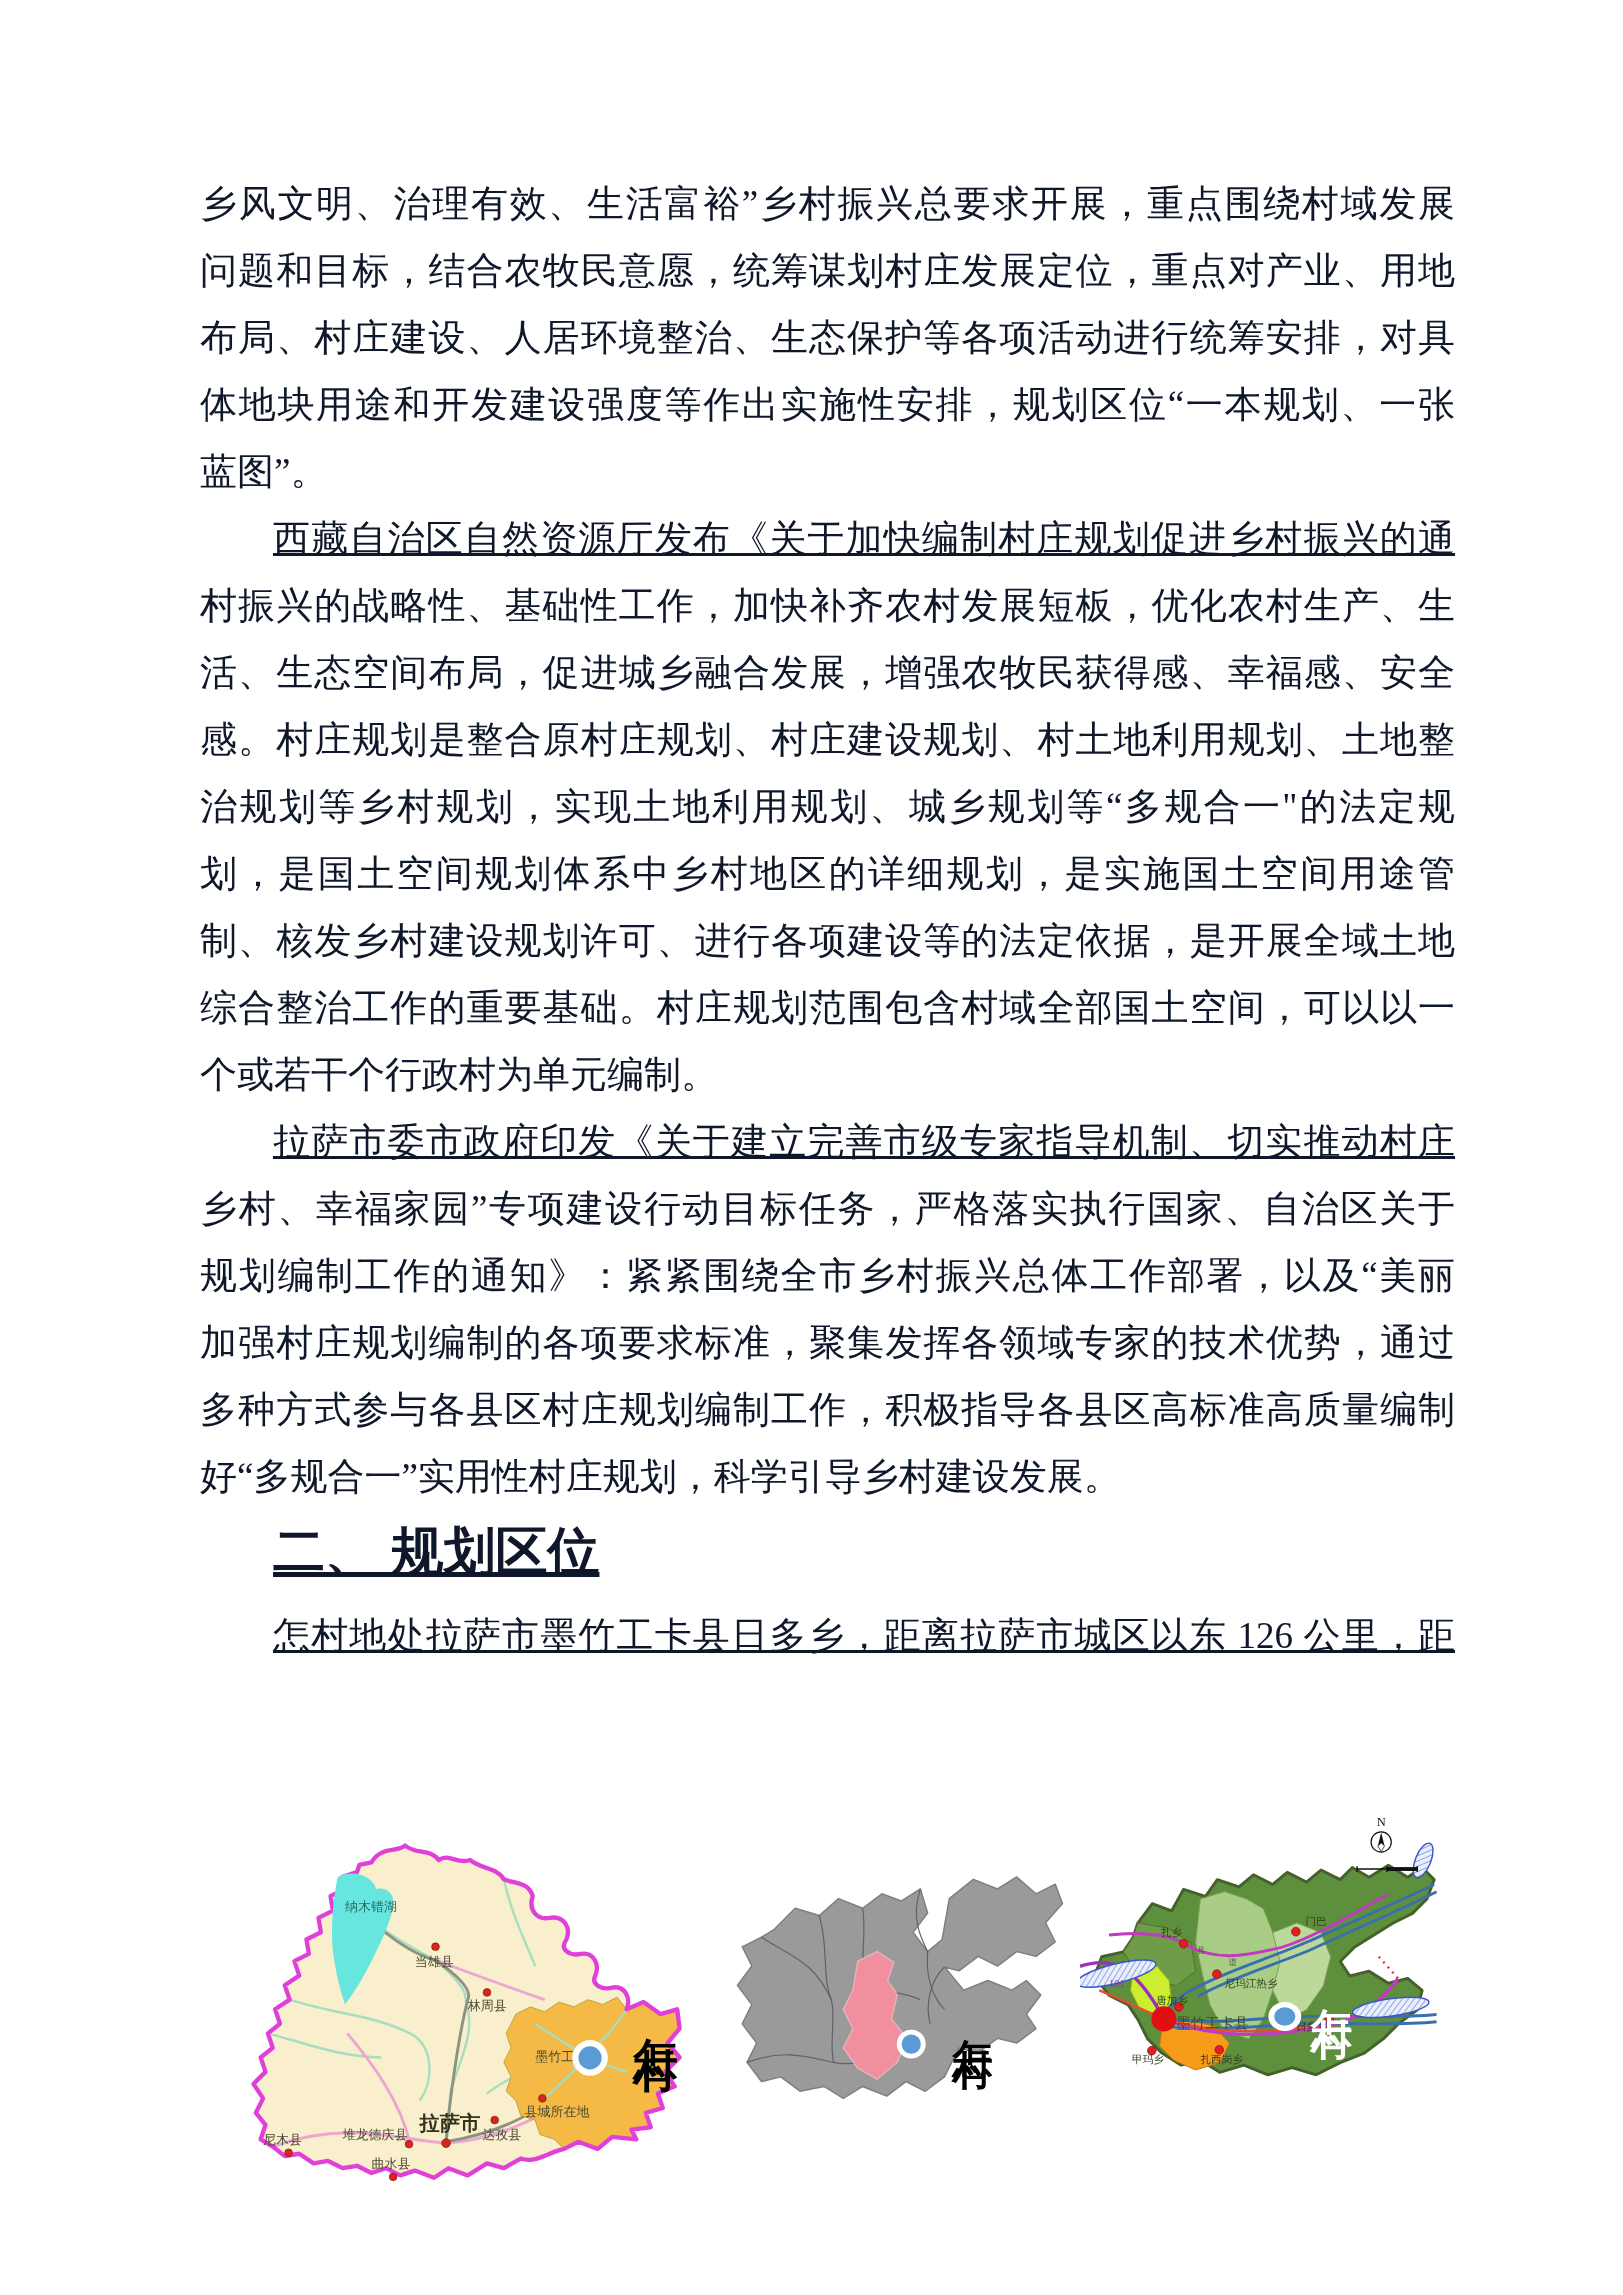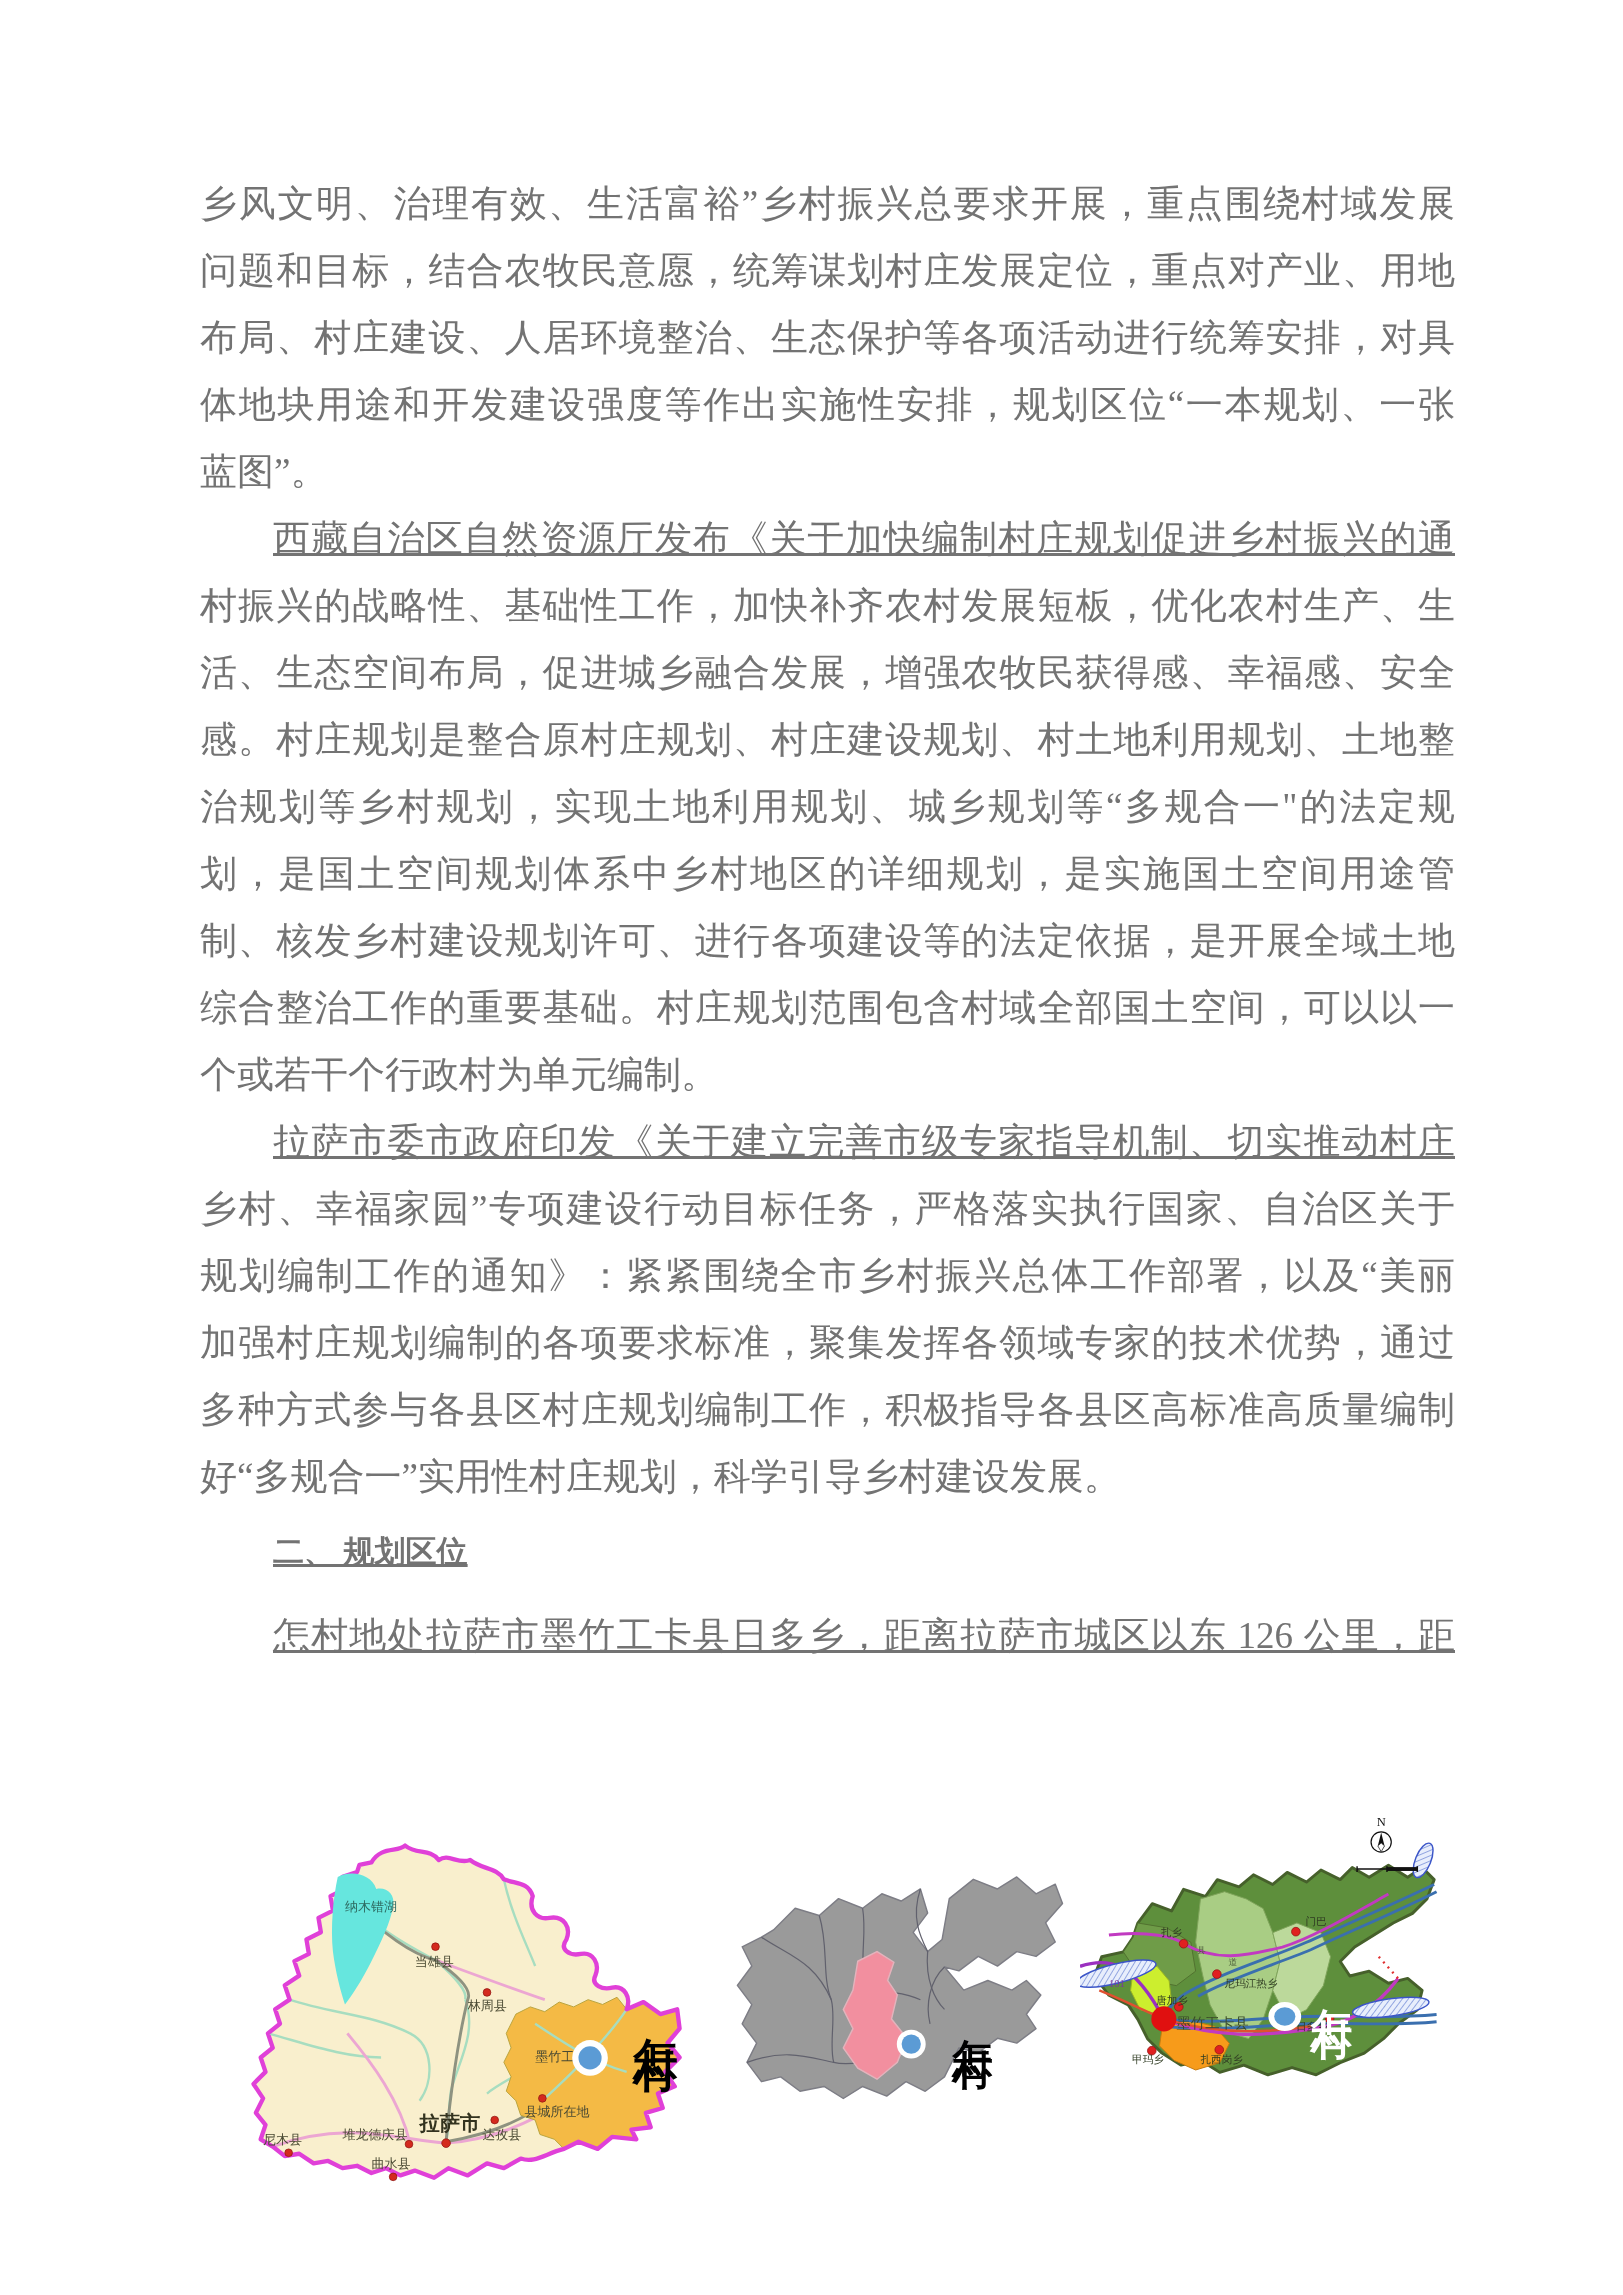--- a/index.html
+++ b/index.html
@@ -2,26 +2,26 @@
 <html style="font-size:7.7px"><head>
 <meta charset="utf-8">
 <style>
   html,body{margin:0;padding:0;}
   body{
     width:1623px;height:2295px;position:relative;background:#ffffff;
     font-family:"Liberation Serif",serif;color:#000;overflow:hidden;
   }
   .text-body{position:absolute;left:200px;top:170px;width:1255px;}
   .block{margin:0;}
-  .line{font-size:37px;line-height:67px;color:#737373;}
+  .line{font-size:37px;line-height:67px;color:#0f172a;}
   .line.jf{text-align:justify;text-align-last:justify;text-justify:inter-character;}
   .line.ind{text-indent:73px;text-decoration:underline;}
   .block.heading .line{
     font-family:"Liberation Sans",sans-serif;font-weight:bold;
-    font-size:31px;line-height:83px;
+    font-size:52px;line-height:83px;
   }
   .block.wide .line{line-height:85px;}
   .maps{position:absolute;left:0;top:1812px;width:1623px;height:434px;}
   .maps svg{position:absolute;display:block;}
   .zc{
     position:absolute;writing-mode:vertical-rl;text-orientation:upright;
     font-family:"Liberation Sans",sans-serif;font-weight:bold;letter-spacing:10.6px;
     color:#000;
   }
   .zc.m1{left:627px;top:190px;font-size:44px;}

